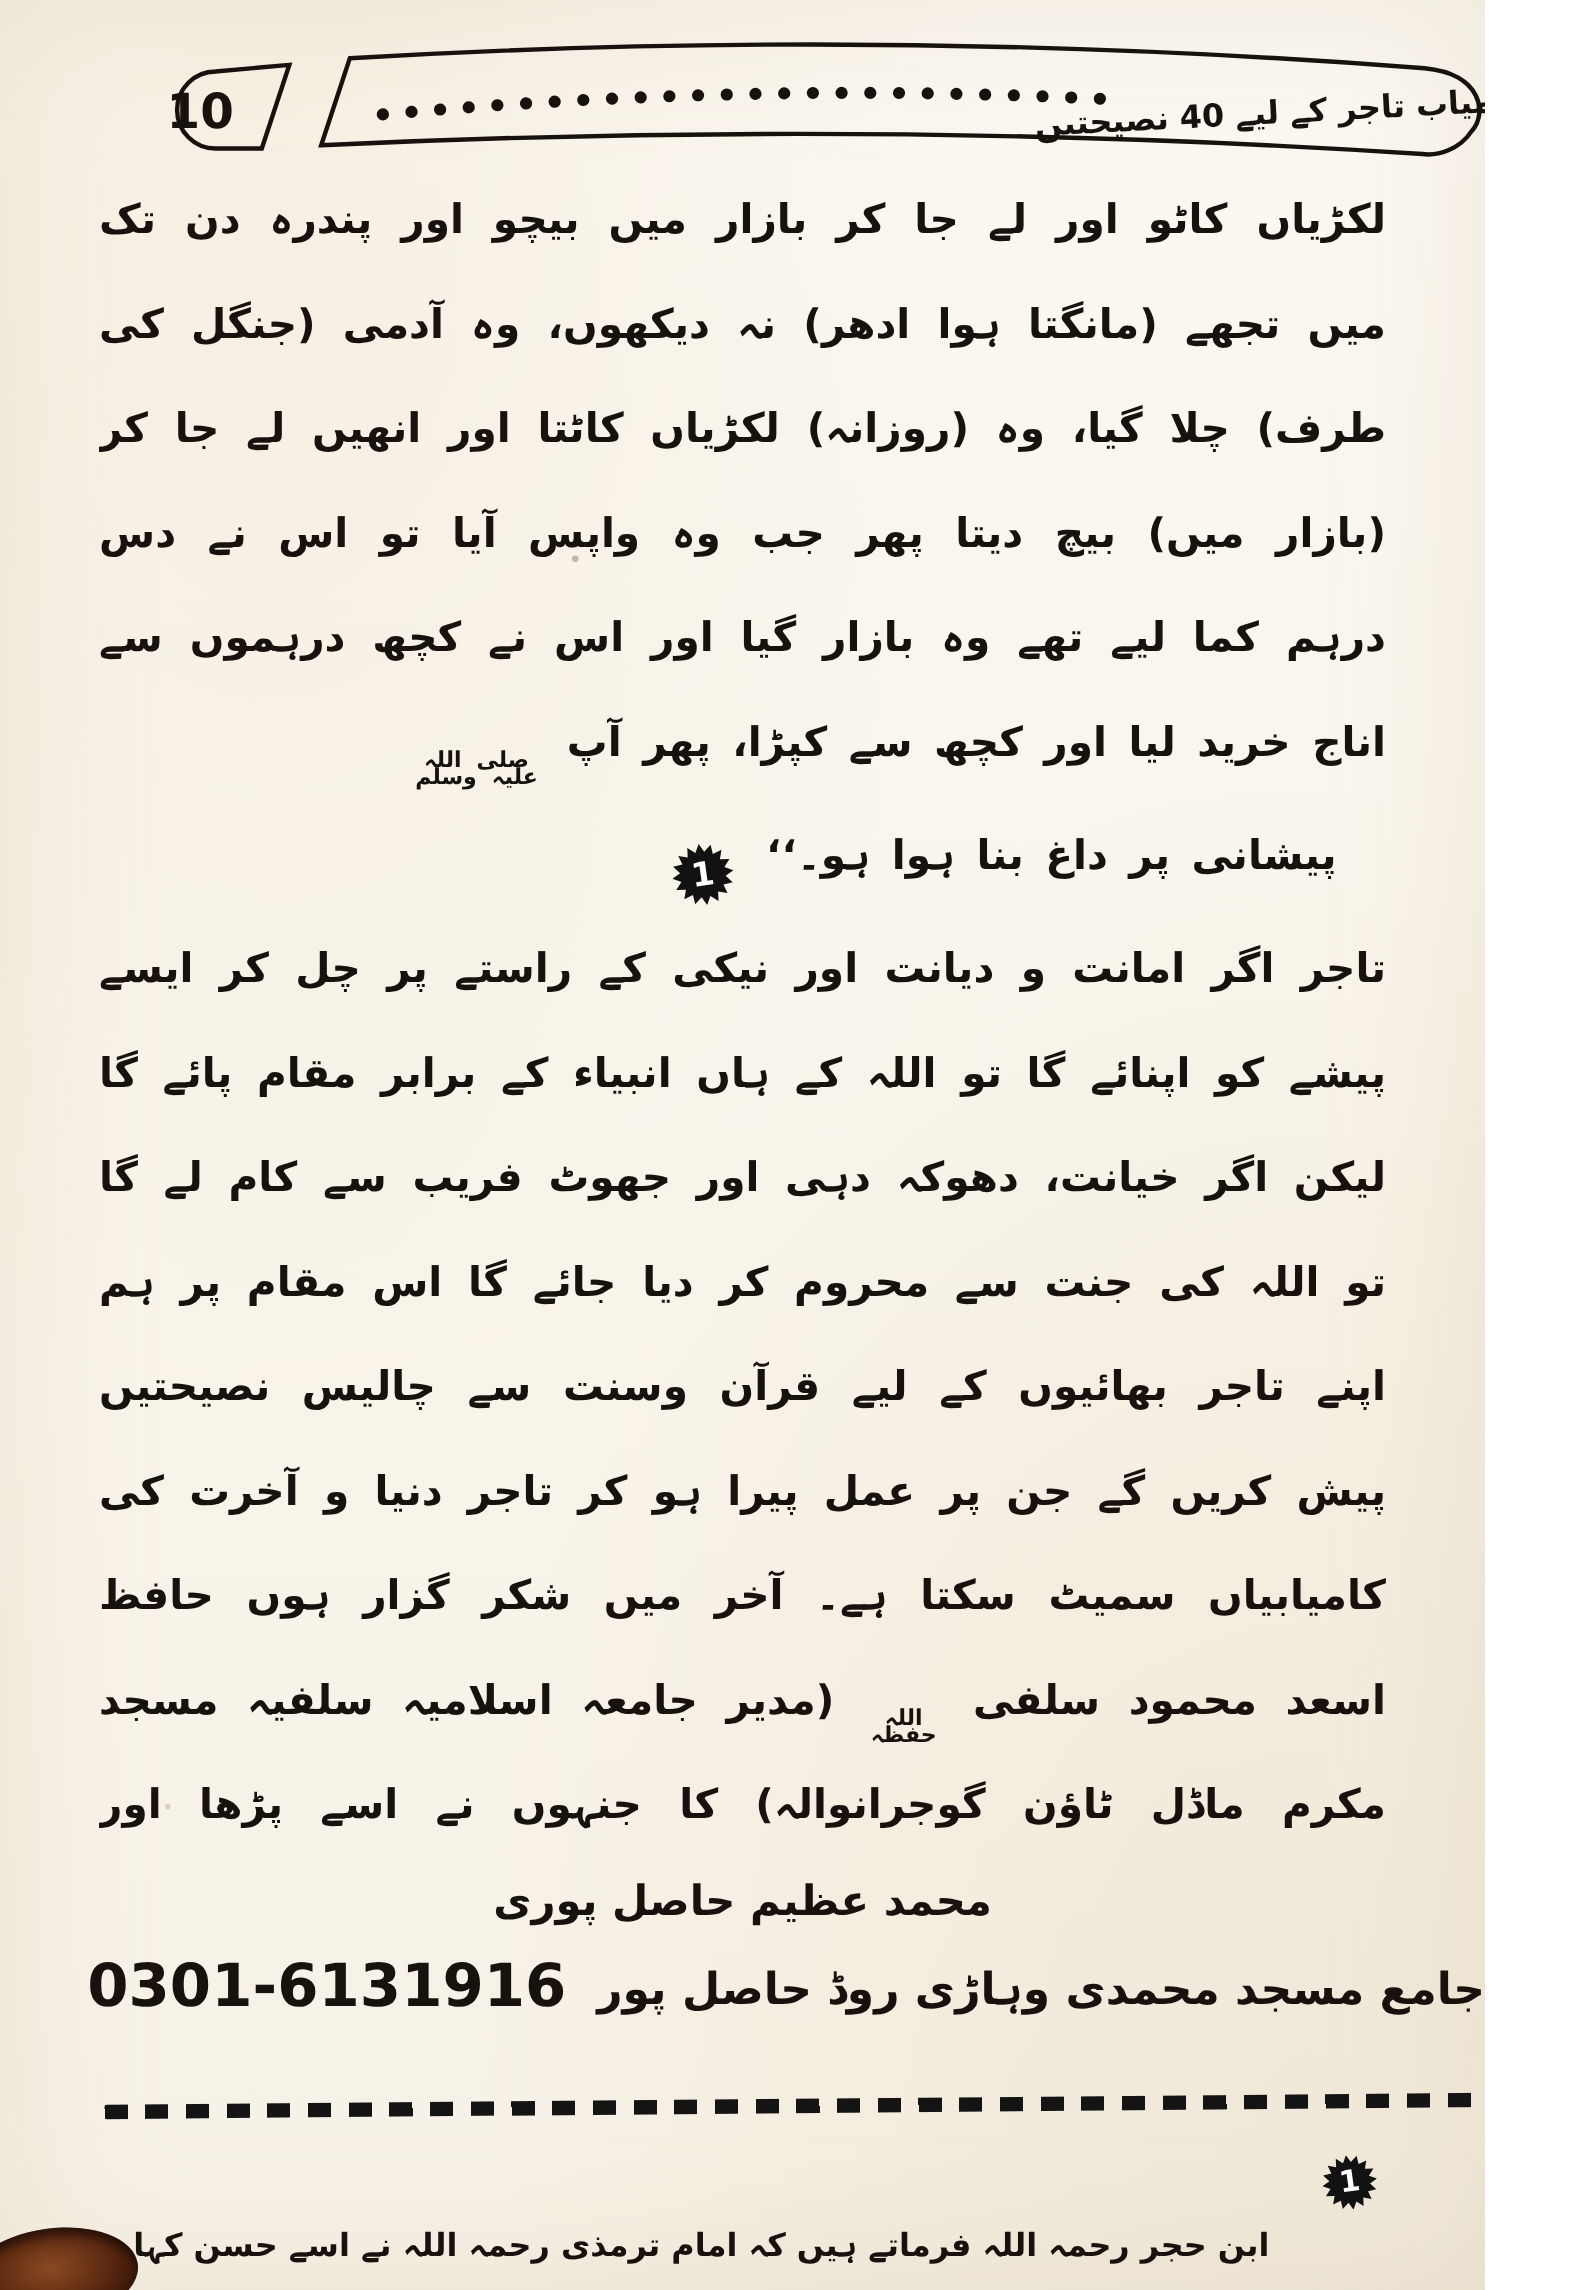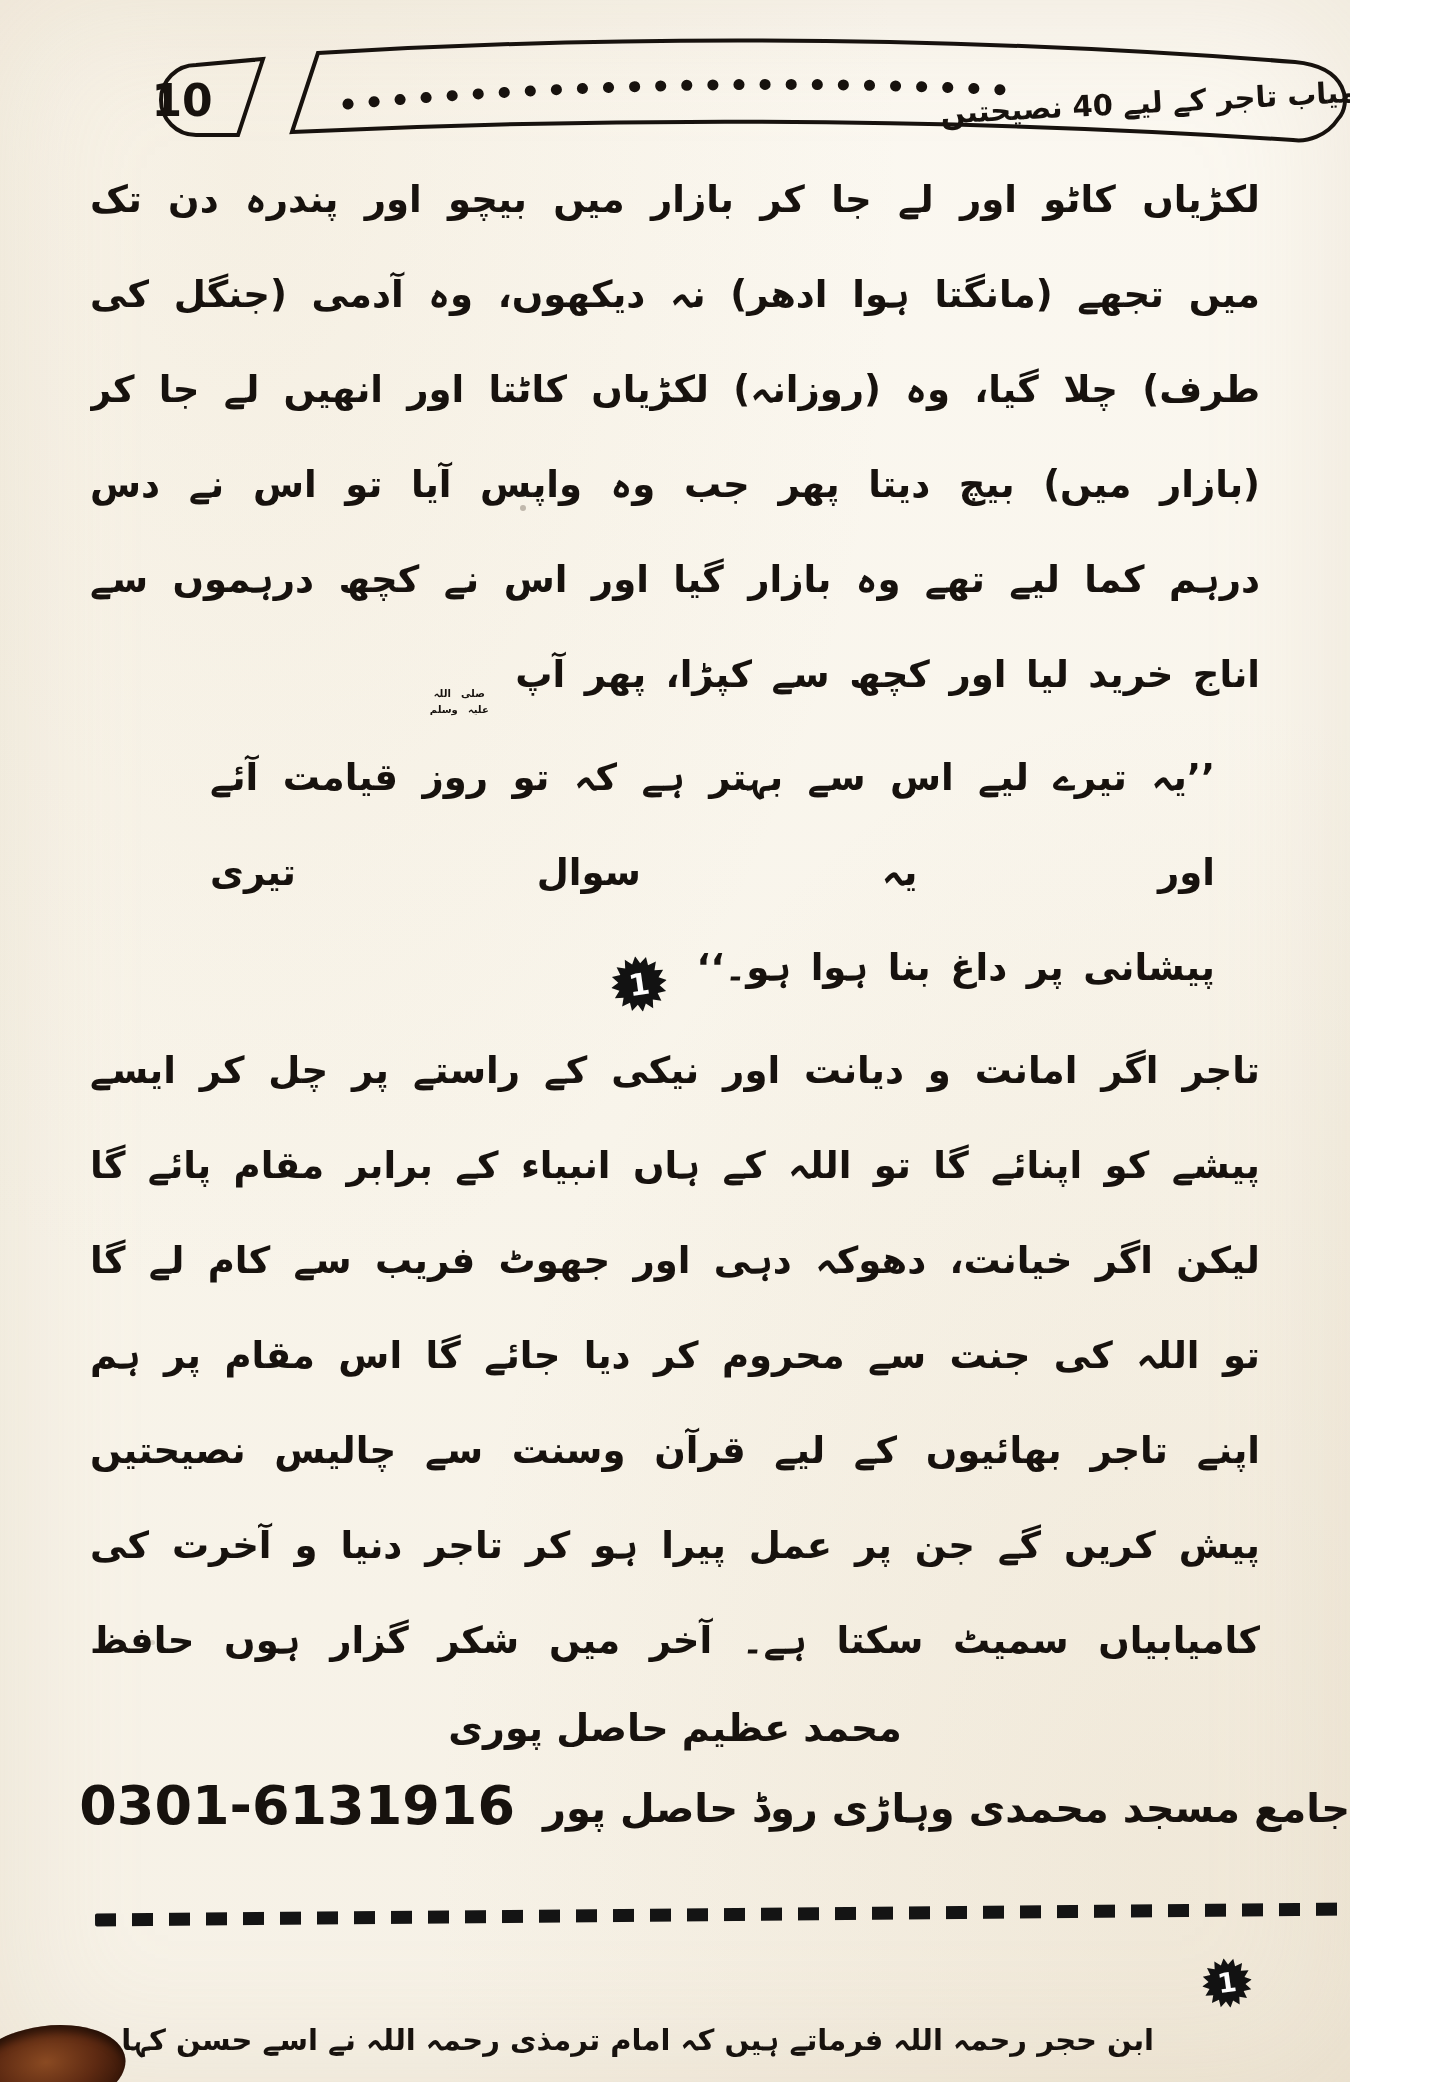--- a/index.html
+++ b/index.html
@@ -29,21 +29,21 @@
     font-size:37px;font-weight:700;line-height:95px;
     text-align:justify;
     word-spacing:.18em;
   }
   .body-text p{margin:0;}
   .quote{margin:8px 45px 8px 120px;}
   .q1{text-align:justify;text-align-last:justify;}
   .q2{text-align:right;}
   .stack{
     display:inline-flex;flex-direction:column;align-items:center;
-    font-size:10px;line-height:16px;font-weight:700;
+    font-size:20px;line-height:16px;font-weight:700;
     vertical-align:-10px;margin:0 7px;
   }
   .star{
     display:inline-flex;align-items:center;justify-content:center;
     width:56px;height:56px;margin:0 10px;vertical-align:-14px;
     background:#121212;color:#fff;
     font-size:30px;font-weight:700;
     transform:rotate(-8deg);
     clip-path:polygon(50% 0%,57.2% 13.7%,69.1% 3.8%,70.6% 19.3%,85.4% 14.6%,80.8% 29.4%,96.2% 30.9%,86.3% 42.8%,100% 50%,86.3% 57.2%,96.2% 69.1%,80.8% 70.6%,85.4% 85.4%,70.6% 80.8%,69.1% 96.2%,57.2% 86.3%,50% 100%,42.8% 86.3%,30.9% 96.2%,29.4% 80.8%,14.6% 85.4%,19.3% 70.6%,3.8% 69.1%,13.7% 57.2%,0% 50%,13.7% 42.8%,3.8% 30.9%,19.3% 29.4%,14.6% 14.6%,29.4% 19.3%,30.9% 3.8%,42.8% 13.7%);
   }
@@ -99,21 +99,20 @@
   <main class="body-text">
     <p>
       <span>لکڑیاں کاٹو اور لے جا کر بازار میں بیچو اور پندرہ دن تک میں تجھے (مانگتا ہوا ادھر) نہ دیکھوں، وہ آدمی (جنگل کی طرف) چلا گیا، وہ (روزانہ) لکڑیاں کاٹتا اور انھیں لے جا کر (بازار میں) بیچ دیتا پھر جب وہ واپس آیا تو اس نے دس درہم کما لیے تھے وہ بازار گیا اور اس نے کچھ درہموں سے اناج خرید لیا اور کچھ سے کپڑا، پھر آپ</span>
       <span class="stack">
         <span>صلی اللہ</span>
         <span>علیہ وسلم</span>
       </span>
     </p>
 
     <div class="quote">
-      <p class="q1">’’یہ تیرے لیے اس سے بہتر ہے کہ تو روز قیامت آئے اور یہ سوال تیری</p>
       <p class="q2">
         <span>پیشانی پر داغ بنا ہوا ہو۔‘‘</span>
         <span class="star">
           <span>1</span>
         </span>
       </p>
     </div>
 
     <p>
       <span>تاجر اگر امانت و دیانت اور نیکی کے راستے پر چل کر ایسے پیشے کو اپنائے گا تو اللہ کے ہاں انبیاء کے برابر مقام پائے گا لیکن اگر خیانت، دھوکہ دہی اور جھوٹ فریب سے کام لے گا تو اللہ کی جنت سے محروم کر دیا جائے گا اس مقام پر ہم اپنے تاجر بھائیوں کے لیے قرآن وسنت سے چالیس نصیحتیں پیش کریں گے جن پر عمل پیرا ہو کر تاجر دنیا و آخرت کی کامیابیاں سمیٹ سکتا ہے۔ آخر میں شکر گزار ہوں حافظ اسعد محمود سلفی</span>

